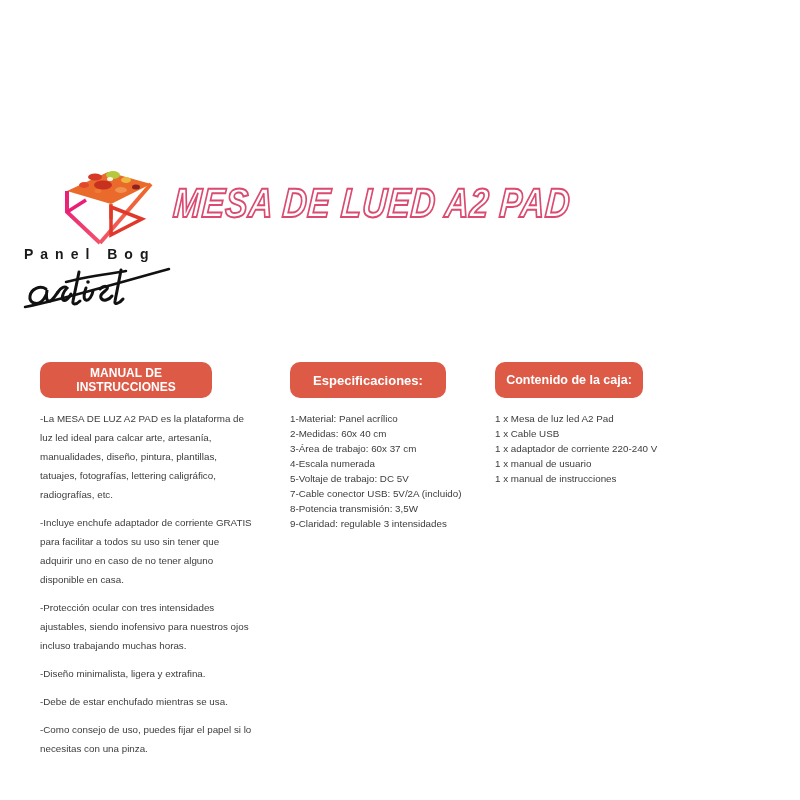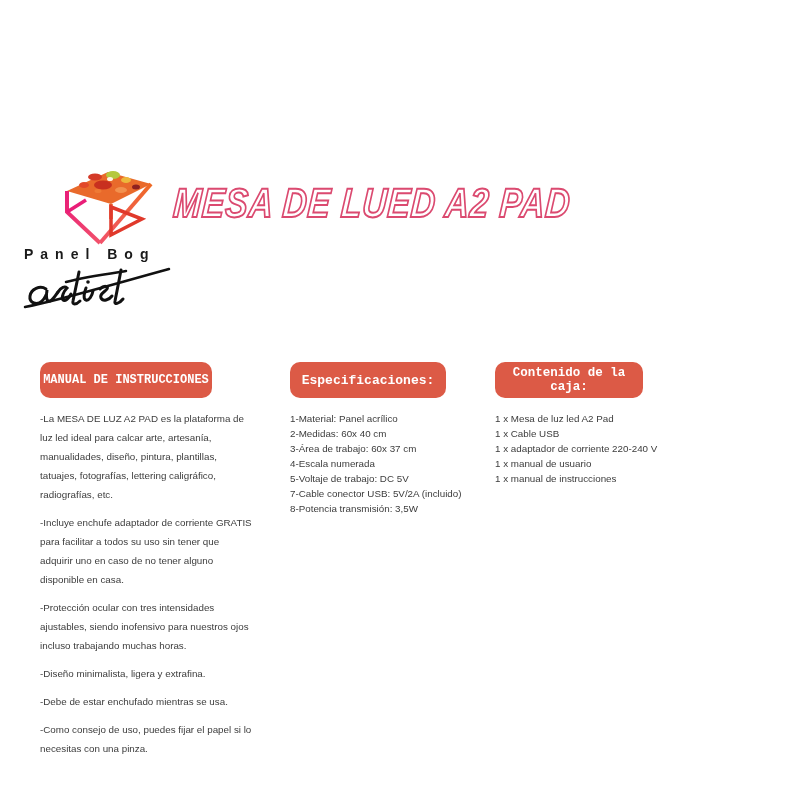--- a/index.html
+++ b/index.html
@@ -23,21 +23,20 @@
   }
   
   .col{position:absolute;top:362px;}
   .col1{left:40px;width:212px;}
   .col2{left:290px;width:200px;}
   .col3{left:495px;width:200px;}
   .pill{
     height:36px;border-radius:10px;background:var(--accent,#dc5a46);
     color:#fff;font-weight:bold;display:flex;align-items:center;justify-content:center;
     text-align:center;
-    font-family:Liberation Mono, monospace;
   }
   .pill1{width:172px;font-size:12px;}
   .pill2{width:156px;font-size:13px;}
   .pill3{width:148px;font-size:12.5px;}
   .body-text{margin-top:11px;color:var(--text-color,#3c3c3c);}
   .para{font-size:9.8px;line-height:19px;margin-bottom:9px;}
   .list{margin-top:13px;color:var(--text-color,#3c3c3c);}
   .list-item{font-size:9.8px;line-height:15px;white-space:nowrap;}
 </style>
 </head>
@@ -106,20 +105,21 @@
   <section class="col col2">
     <div class="pill pill2">Especificaciones:</div>
     <div class="list">
         <div class="list-item">1-Material: Panel acrílico</div>
         <div class="list-item">2-Medidas: 60x 40 cm</div>
         <div class="list-item">3-Área de trabajo: 60x 37 cm</div>
         <div class="list-item">4-Escala numerada</div>
         <div class="list-item">5-Voltaje de trabajo: DC 5V</div>
         <div class="list-item">7-Cable conector USB: 5V/2A (incluido)</div>
         <div class="list-item">8-Potencia transmisión: 3,5W</div>
+        <div class="list-item">9-Claridad: regulable 3 intensidades</div>
       </div>
   </section>
 
   <section class="col col3">
     <div class="pill pill3">Contenido de la caja:</div>
     <div class="list">
         <div class="list-item">1 x Mesa de luz led A2 Pad</div>
         <div class="list-item">1 x Cable USB</div>
         <div class="list-item">1 x adaptador de corriente 220-240 V</div>
         <div class="list-item">1 x manual de usuario</div>

